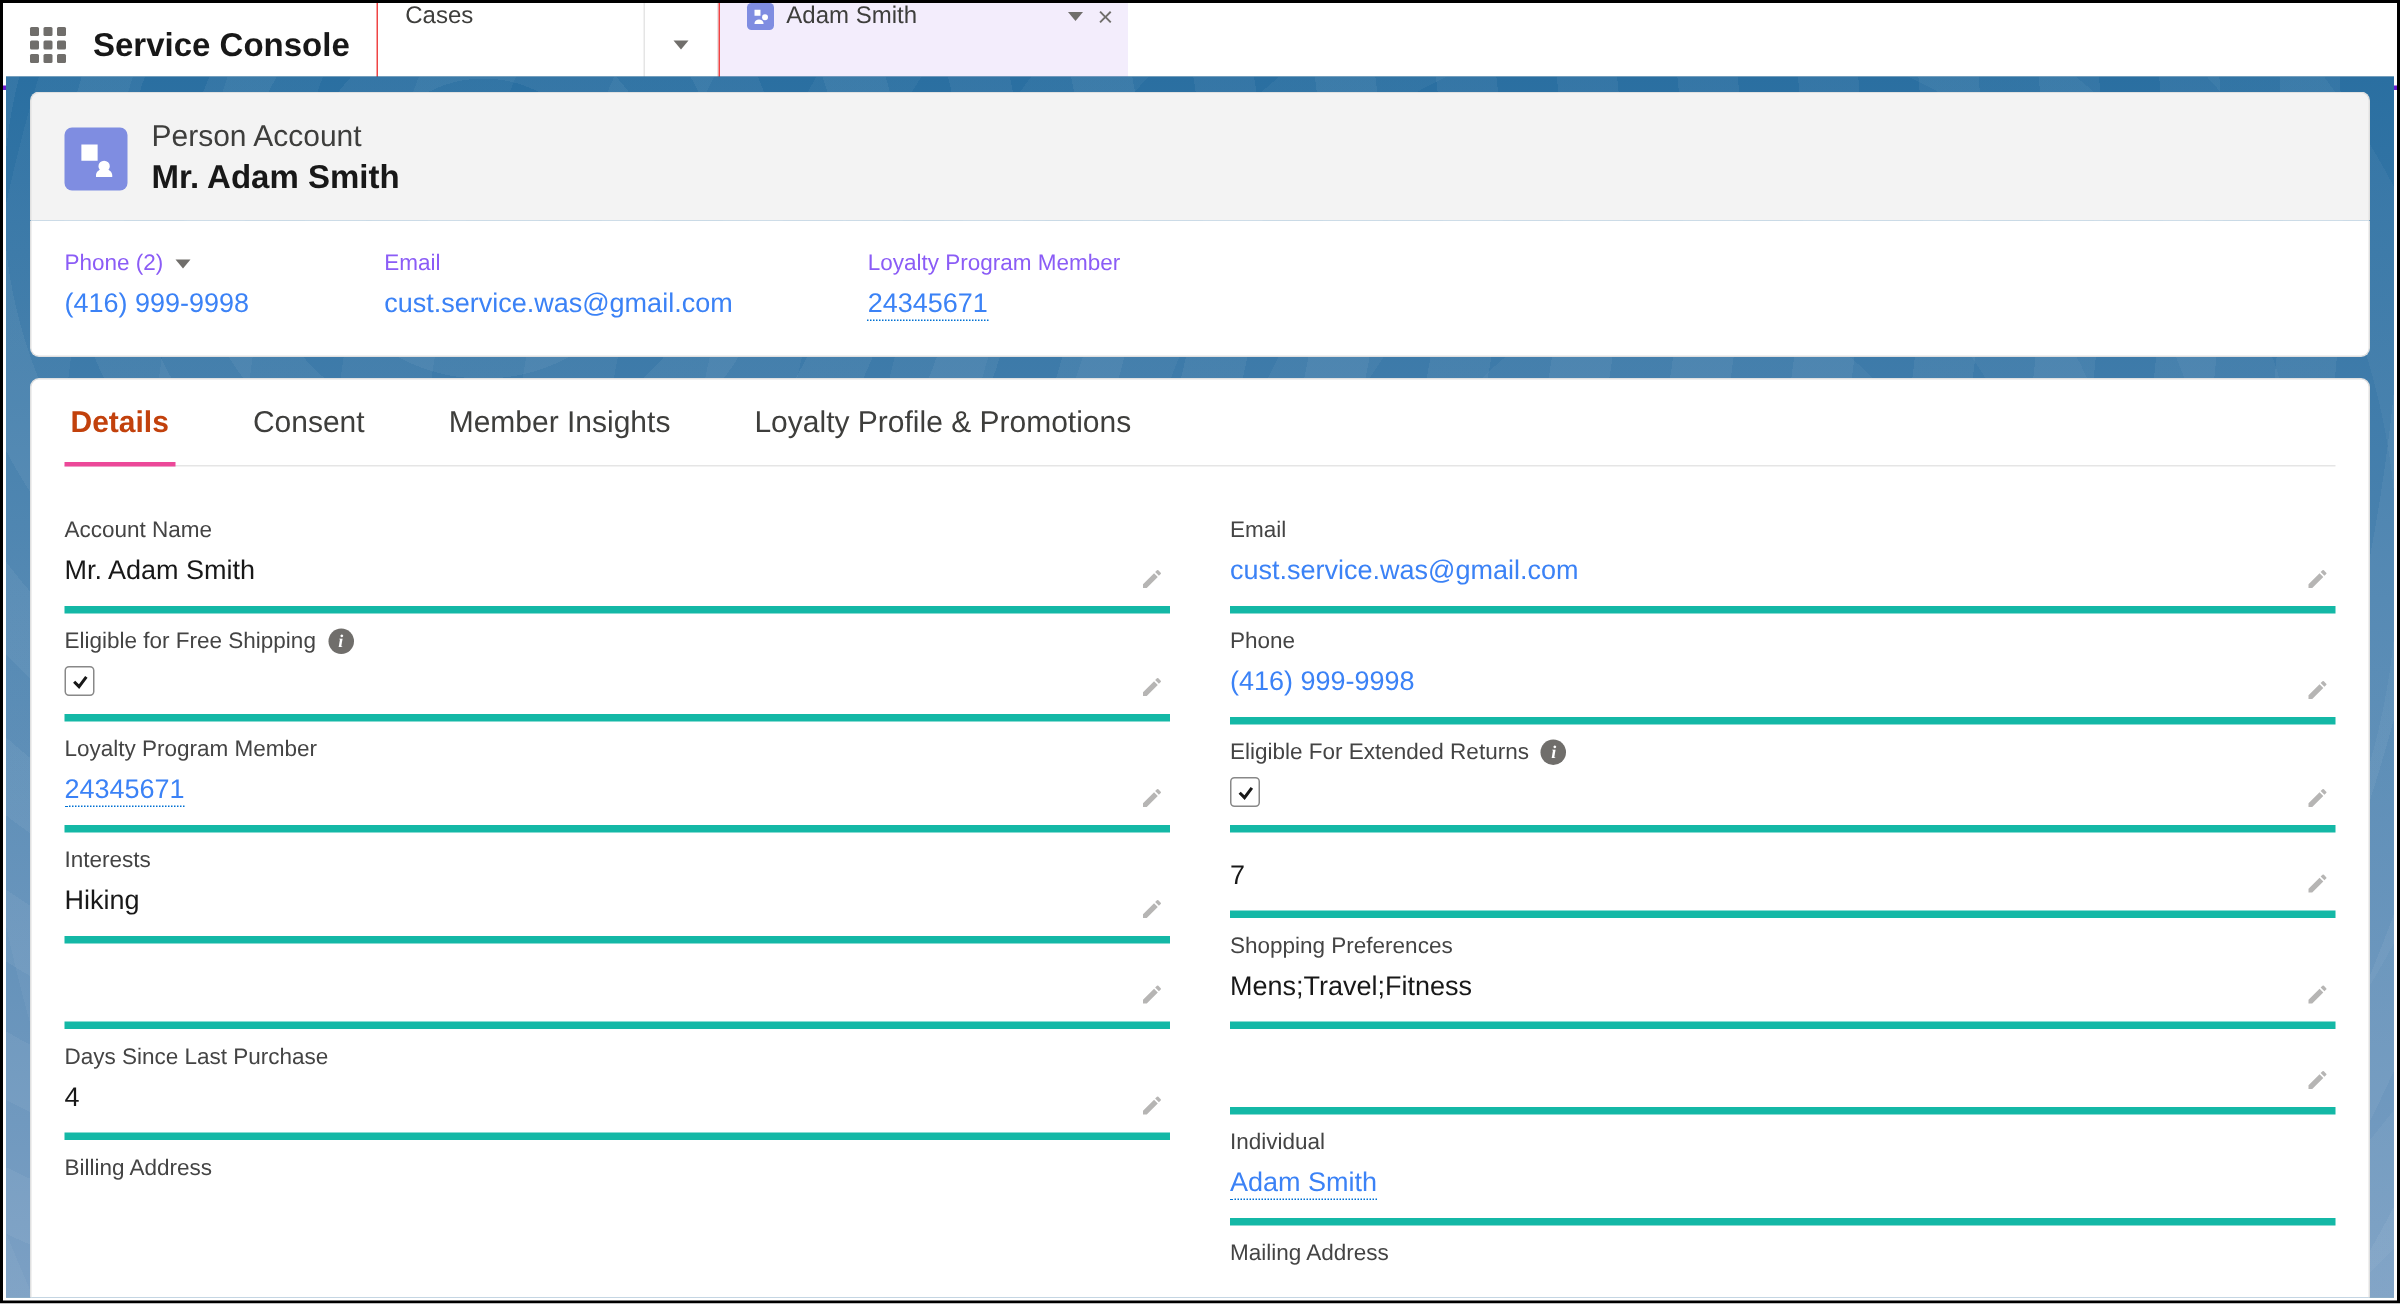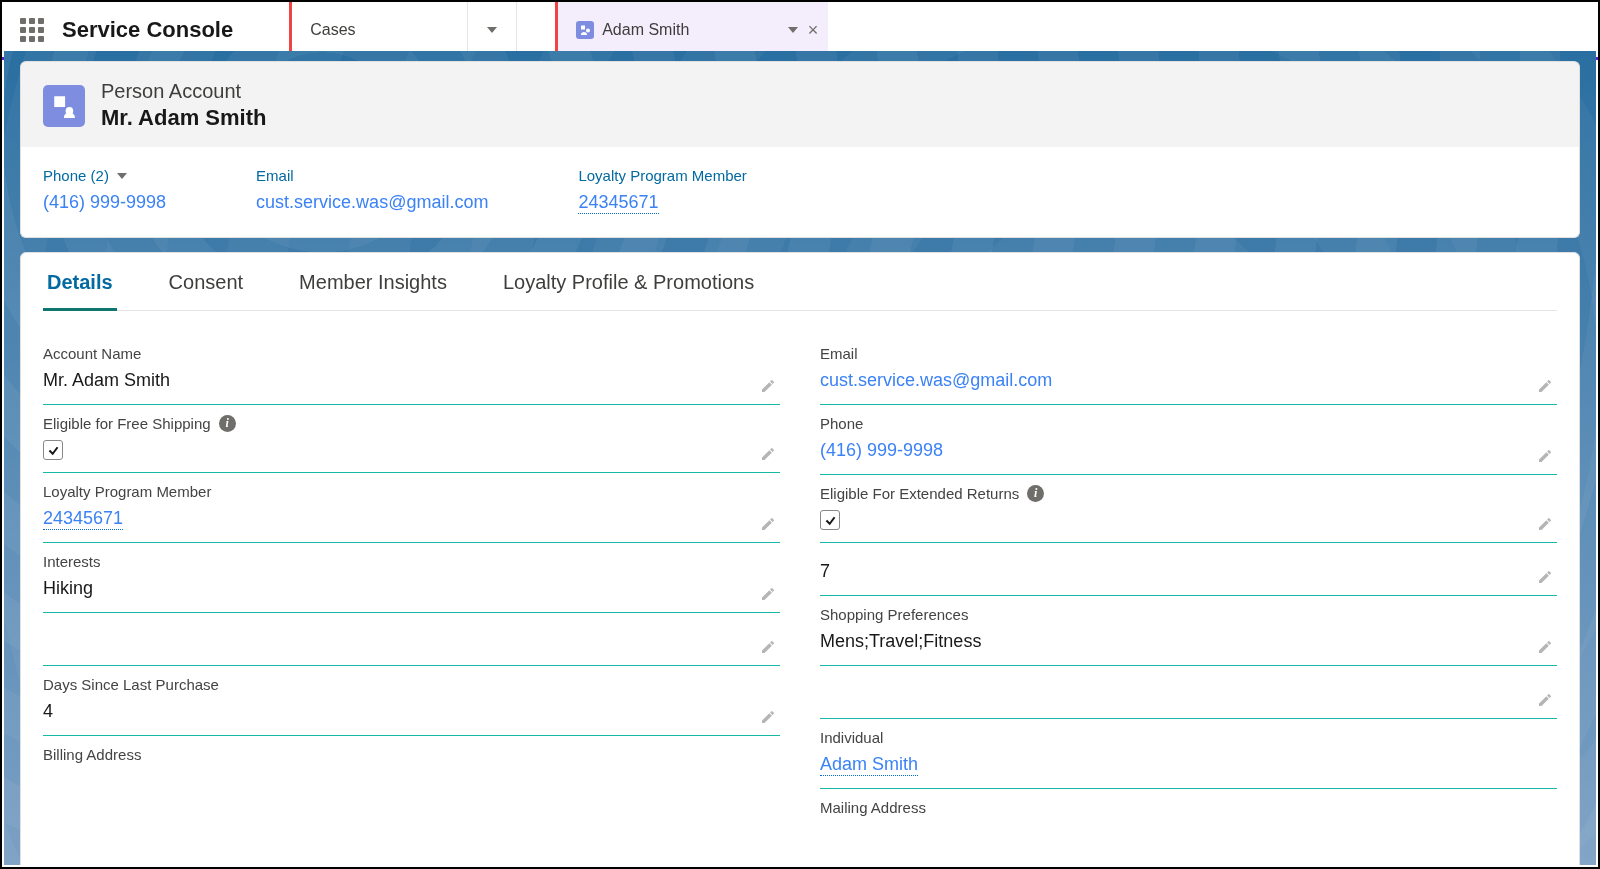--- a/index.html
+++ b/index.html
@@ -5,21 +5,21 @@
   * { box-sizing: border-box; margin: 0; padding: 0; }
   body { font-family: -apple-system, "Salesforce Sans", Arial, sans-serif; background: #fff; color: #181818; overflow: hidden; }
   .frame { border: 2px solid #000; width: 1600px; height: 869px; position: relative; overflow: hidden; }
 
   
   .topnav { height: 58px; border-bottom: 3px solid #6b1bd1; display: flex; align-items: stretch; background: #fff; position: relative; }
   .app-launcher { width: 60px; display: flex; align-items: center; justify-content: center; }
   .app-launcher-grid { display: grid; grid-template-columns: repeat(3,6px); grid-template-rows: repeat(3,6px); gap: 3px; }
   .app-launcher-grid span { width:6px; height:6px; background:#706e6b; border-radius:1px; }
   .app-title { font-size: 22px; font-weight: 600; display:flex; align-items:center; padding: 0 18px 0 0; }
-  .nav-tab, .nav-subtab { display:flex; align-items:center; padding: 0 18px; border-left:3px solid #ef4444; font-size:16px; color:#3e3e3c; position:relative;margin-left:38px; }
+  .nav-tab, .nav-subtab { display:flex; align-items:flex-start; padding: 0 18px; border-left:1px solid #ef4444; font-size:16px; color:#3e3e3c; position:relative; }
   .nav-tab { width: 178px; }
   .nav-chevron { width:50px; border-left:1px solid #e5e5e5; border-right:1px solid #e5e5e5; display:flex; align-items:center; justify-content:center; }
   .nav-subtab { background:#f3edfc; width: 273px; gap:8px; }
   .nav-subtab .tab-actions { position:absolute; right:10px; display:flex; gap:10px; align-items:center; }
   .icon-chevron-down { width:0; height:0; border-left:5px solid transparent; border-right:5px solid transparent; border-top:6px solid #706e6b; }
   .icon-close { font-size:18px; color:#706e6b; line-height:1; }
   .subtab-icon { width:18px; height:18px; background:#7f8de1; border-radius:3px; display:flex; align-items:center; justify-content:center; }
   .subtab-icon svg { width:12px; height:12px; fill:#fff; }
 
   
@@ -33,35 +33,35 @@
 
   
   .header-card { background:#f3f3f3; border-radius:6px 6px 0 0; padding:18px 22px 16px; display:flex; gap:16px; align-items:center; border:1px solid #e0e0e0; border-bottom:none; }
   .entity-icon { width:42px; height:42px; background:#7f8de1; border-radius:5px; display:flex; align-items:center; justify-content:center; }
   .entity-icon svg { width:26px; height:26px; fill:#fff; }
   .entity-label { color:#3e3e3c; font-size:20px; }
   .entity-title { font-size:22px; font-weight:700; color:#181818; margin-top:2px; }
 
   
   .highlights { background:#fff; border:1px solid #e0e0e0; border-top:none; border-radius:0 0 6px 6px; padding:20px 22px 24px; display:flex; gap:90px; }
-  .hl-item .hl-label { color:#0369a1; font-size:15px; display:flex; align-items:center; gap:8px; }
+  .hl-item .hl-label { color:#8b5cf6; font-size:15px; display:flex; align-items:center; gap:8px; }
   .hl-item .hl-value { margin-top:8px; font-size:18px; }
   .link { color:#3b82f6; }
   .link.dotted { border-bottom:1px dotted #0070d2; padding-bottom:1px; }
   .caret-sm { width:0; height:0; border-left:5px solid transparent; border-right:5px solid transparent; border-top:6px solid #706e6b; display:inline-block; }
 
   
   .main-card { background:#fff; border-radius:6px; margin-top:14px; padding:0 22px 0; border:1px solid #e0e0e0; height: 620px; overflow:hidden; }
   .tabs { display:flex; gap:48px; border-bottom:1px solid #e5e5e5; padding-top:18px; }
   .tab { font-size:20px; color:#3e3e3c; padding:0 4px 14px; cursor:pointer; }
-  .tab.active { font-weight:700; color:#0369a1; border-bottom:3px solid #0f766e; margin-bottom:-1px; }
+  .tab.active { font-weight:700; color:#c2410c; border-bottom:3px solid #ec4899; margin-bottom:-1px; }
 
   .details-grid { display:grid; grid-template-columns: 1fr 1fr; gap:0 40px; padding:24px 0 0; }
   .col { display:flex; flex-direction:column; }
-  .field { border-bottom:1px solid #14b8a6; padding:10px 0 12px; position:relative; }
+  .field { border-bottom:5px solid #14b8a6; padding:10px 0 12px; position:relative; }
   .field-label { color:#444; font-size:15px; display:flex; align-items:center; gap:8px; }
   .field-value { font-size:18px; color:#181818; margin-top:8px; min-height:22px; }
   .field .edit-icon { position:absolute; right:4px; bottom:10px; width:16px; height:16px; opacity:0.5; }
   .field .edit-icon svg { width:16px; height:16px; fill:#706e6b; }
   .checkbox-box { width:20px; height:20px; border:1px solid #888; border-radius:3px; display:flex; align-items:center; justify-content:center; background:#fff; margin-top:8px; }
   .checkbox-box svg { width:13px; height:13px; stroke:#181818; stroke-width:2.5; fill:none; }
   .info-icon { width:17px; height:17px; border-radius:50%; background:#706e6b; color:#fff; font-size:12px; font-weight:700; display:inline-flex; align-items:center; justify-content:center; font-style:italic; font-family:Georgia,serif; }
 </style>
 </head>
 <body>

